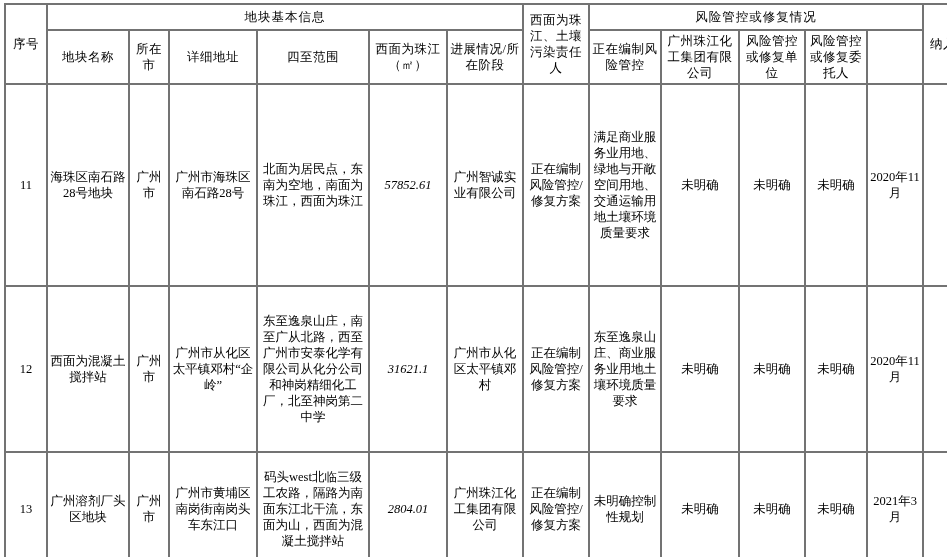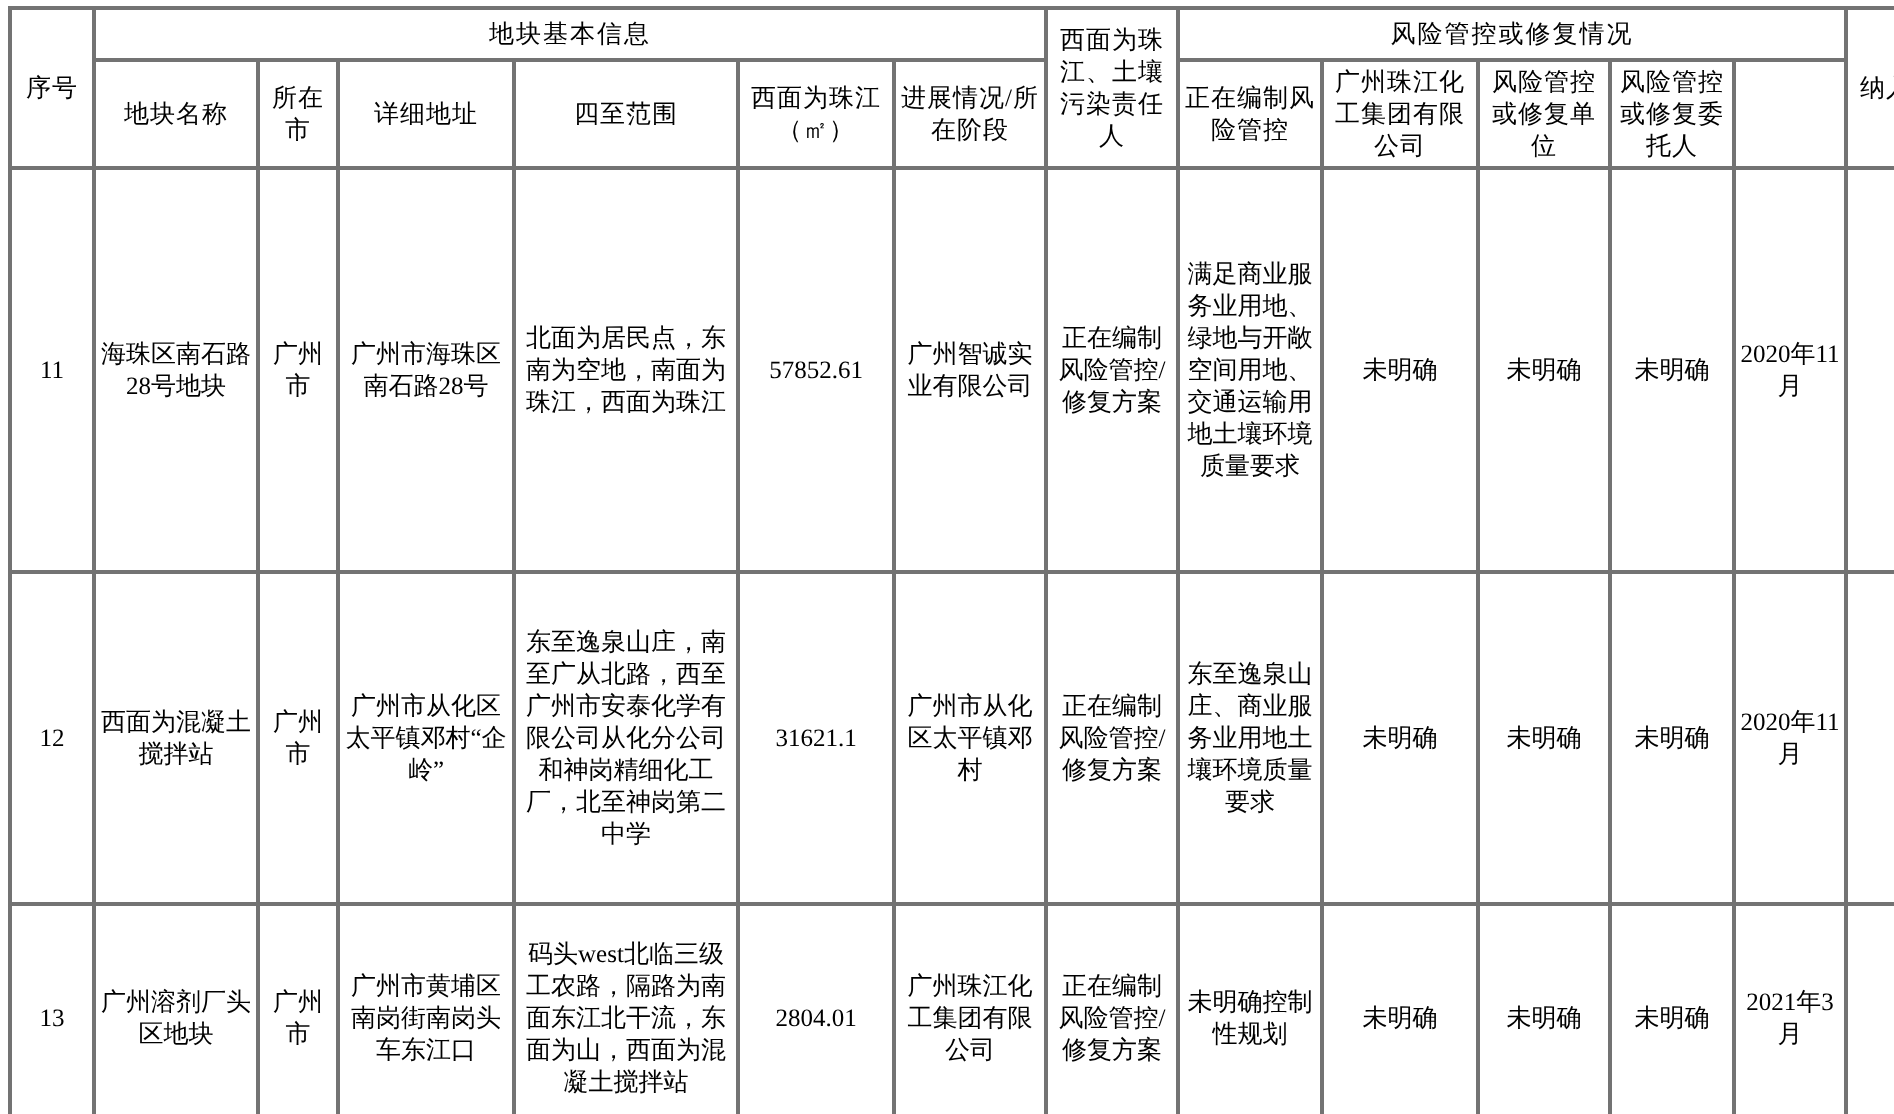--- a/index.html
+++ b/index.html
@@ -59,21 +59,21 @@
   col.c-plan     { width: 78px; }
   col.c-unit     { width: 66px; }
   col.c-entrust  { width: 62px; }
   col.c-date     { width: 56px; }
   col.c-remark   { width: 66px; }
 
   tr.row-body td { height: 196px; }
   tr.row-12 td { height: 160px; }
   tr.row-13 td { height: 108px; }
   .seq { font-size: 13px; }
-  .area { font-size: 13px; }
+  .area { font-size: 13px; font-style: italic; }
 </style>
 </head>
 <body>
 
 <div class="sheet">
   <table class="reg">
     <colgroup>
       <col class="c-seq">
         <col class="c-name">
         <col class="c-city">

